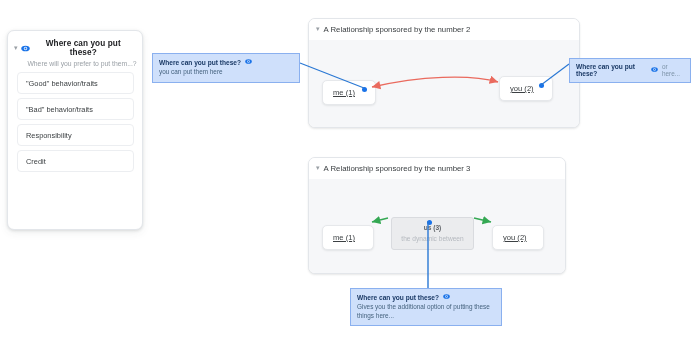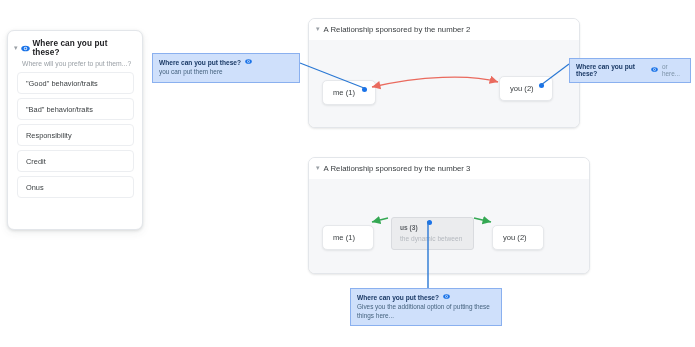--- a/index.html
+++ b/index.html
@@ -5,21 +5,21 @@
   html,body{margin:0;padding:0;}
   body{
     width:695px;height:347px;
     background:#ffffff;
     font-family:"Liberation Sans", sans-serif;
     font-size:8px;
     color:#3c4043;
     overflow:hidden;
     position:relative;
   }
-  .abs{position:absolute;}
+  .abs{position:absolute;text-align:center;}
 
   
   #left-card{
     left:7px;top:30px;width:136px;height:200px;
     background:#ffffff;
     border:1px solid #e3e6ea;
     border-radius:7px;
     box-shadow:0 1px 3px rgba(60,64,67,.14),0 3px 8px rgba(60,64,67,.07);
     box-sizing:border-box;
   }
@@ -72,31 +72,32 @@
     background:#ffffff;
     font-size:7.8px;
     color:#3c4043;
   }
   .panel .p-body{
     background:#f6f7f9;
     position:relative;
     height:calc(100% - 21px);
   }
   #panel-2{left:308px;top:18px;width:272px;height:110px;}
-  #panel-3{left:308px;top:157px;width:282px;height:117px;}
+  #panel-3{left:308px;top:157px;width:258px;height:117px;}
 
   
   .node{
     position:absolute;
     background:#ffffff;
     border:1px solid #e6e8eb;
     border-radius:5px;
     box-shadow:0 1px 2px rgba(60,64,67,.10);
     display:flex;align-items:center;
     box-sizing:border-box;
+    text-decoration:underline;
   }
   .node .lbl{
     font-size:7.6px;color:#3c4043;
     padding-left:10px;
   }
   .node-us{
     position:absolute;
     background:#ebecee;
     border:1px solid #d9dbdf;
     border-radius:3px;
@@ -144,21 +145,20 @@
       </svg>
     </span>
     <span class="card-title">Where can you put these?</span>
   </div>
   <div class="card-sub">Where will you prefer to put them...?</div>
   <div class="opts">
     <div class="opt">"Good" behavior/traits</div>
     <div class="opt">"Bad" behavior/traits</div>
     <div class="opt">Responsibility</div>
     <div class="opt">Credit</div>
-    <div class="opt">Onus</div>
   </div>
 </div>
 
 <div class="abs panel" id="panel-2">
   <div class="p-hdr">
     <span class="chev">▾</span>
     <span>A Relationship sponsored by the number 2</span>
   </div>
   <div class="p-body">
     <div class="node" style="left:13px;top:40px;width:54px;height:25px;">

